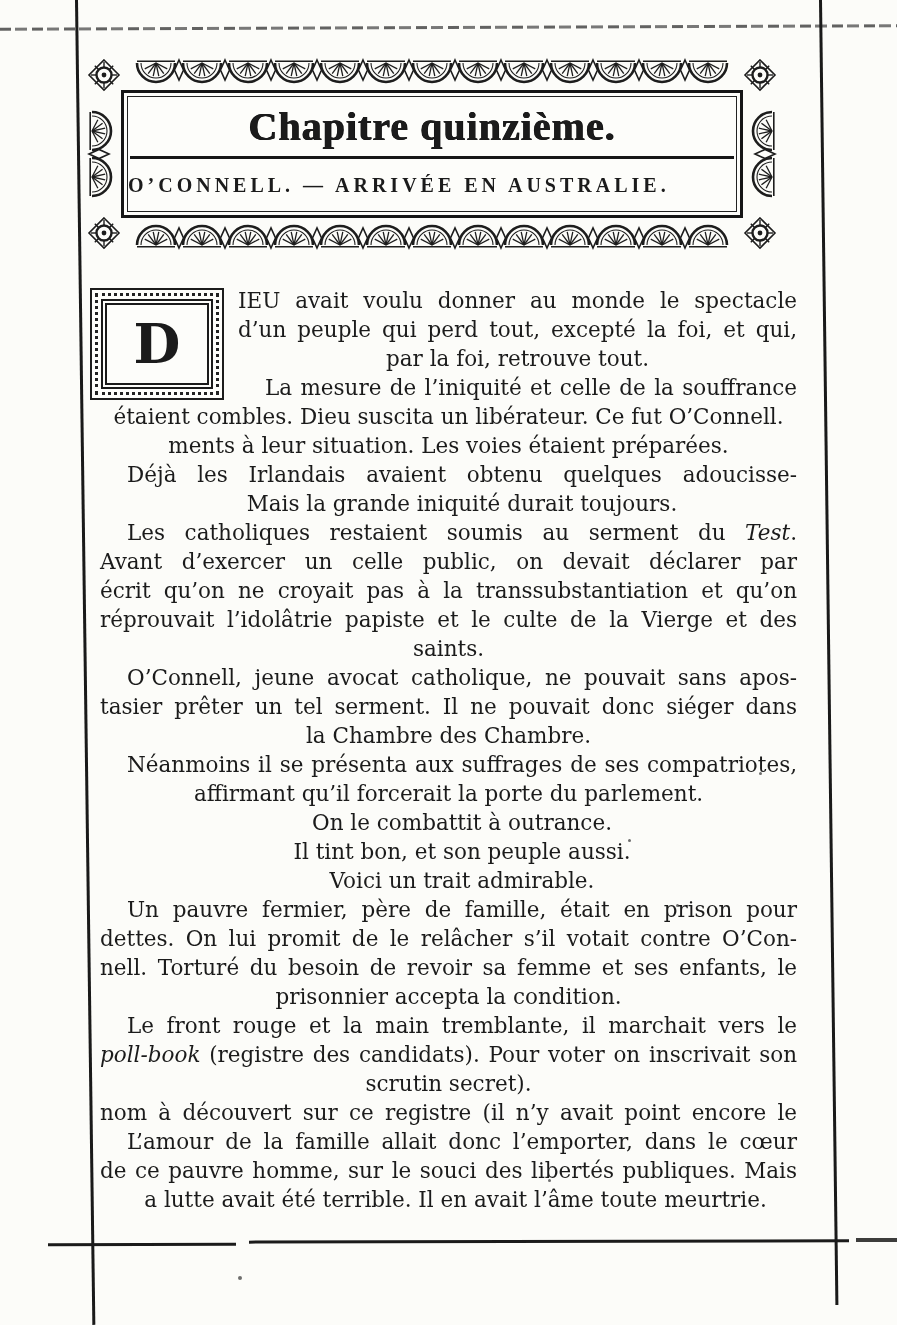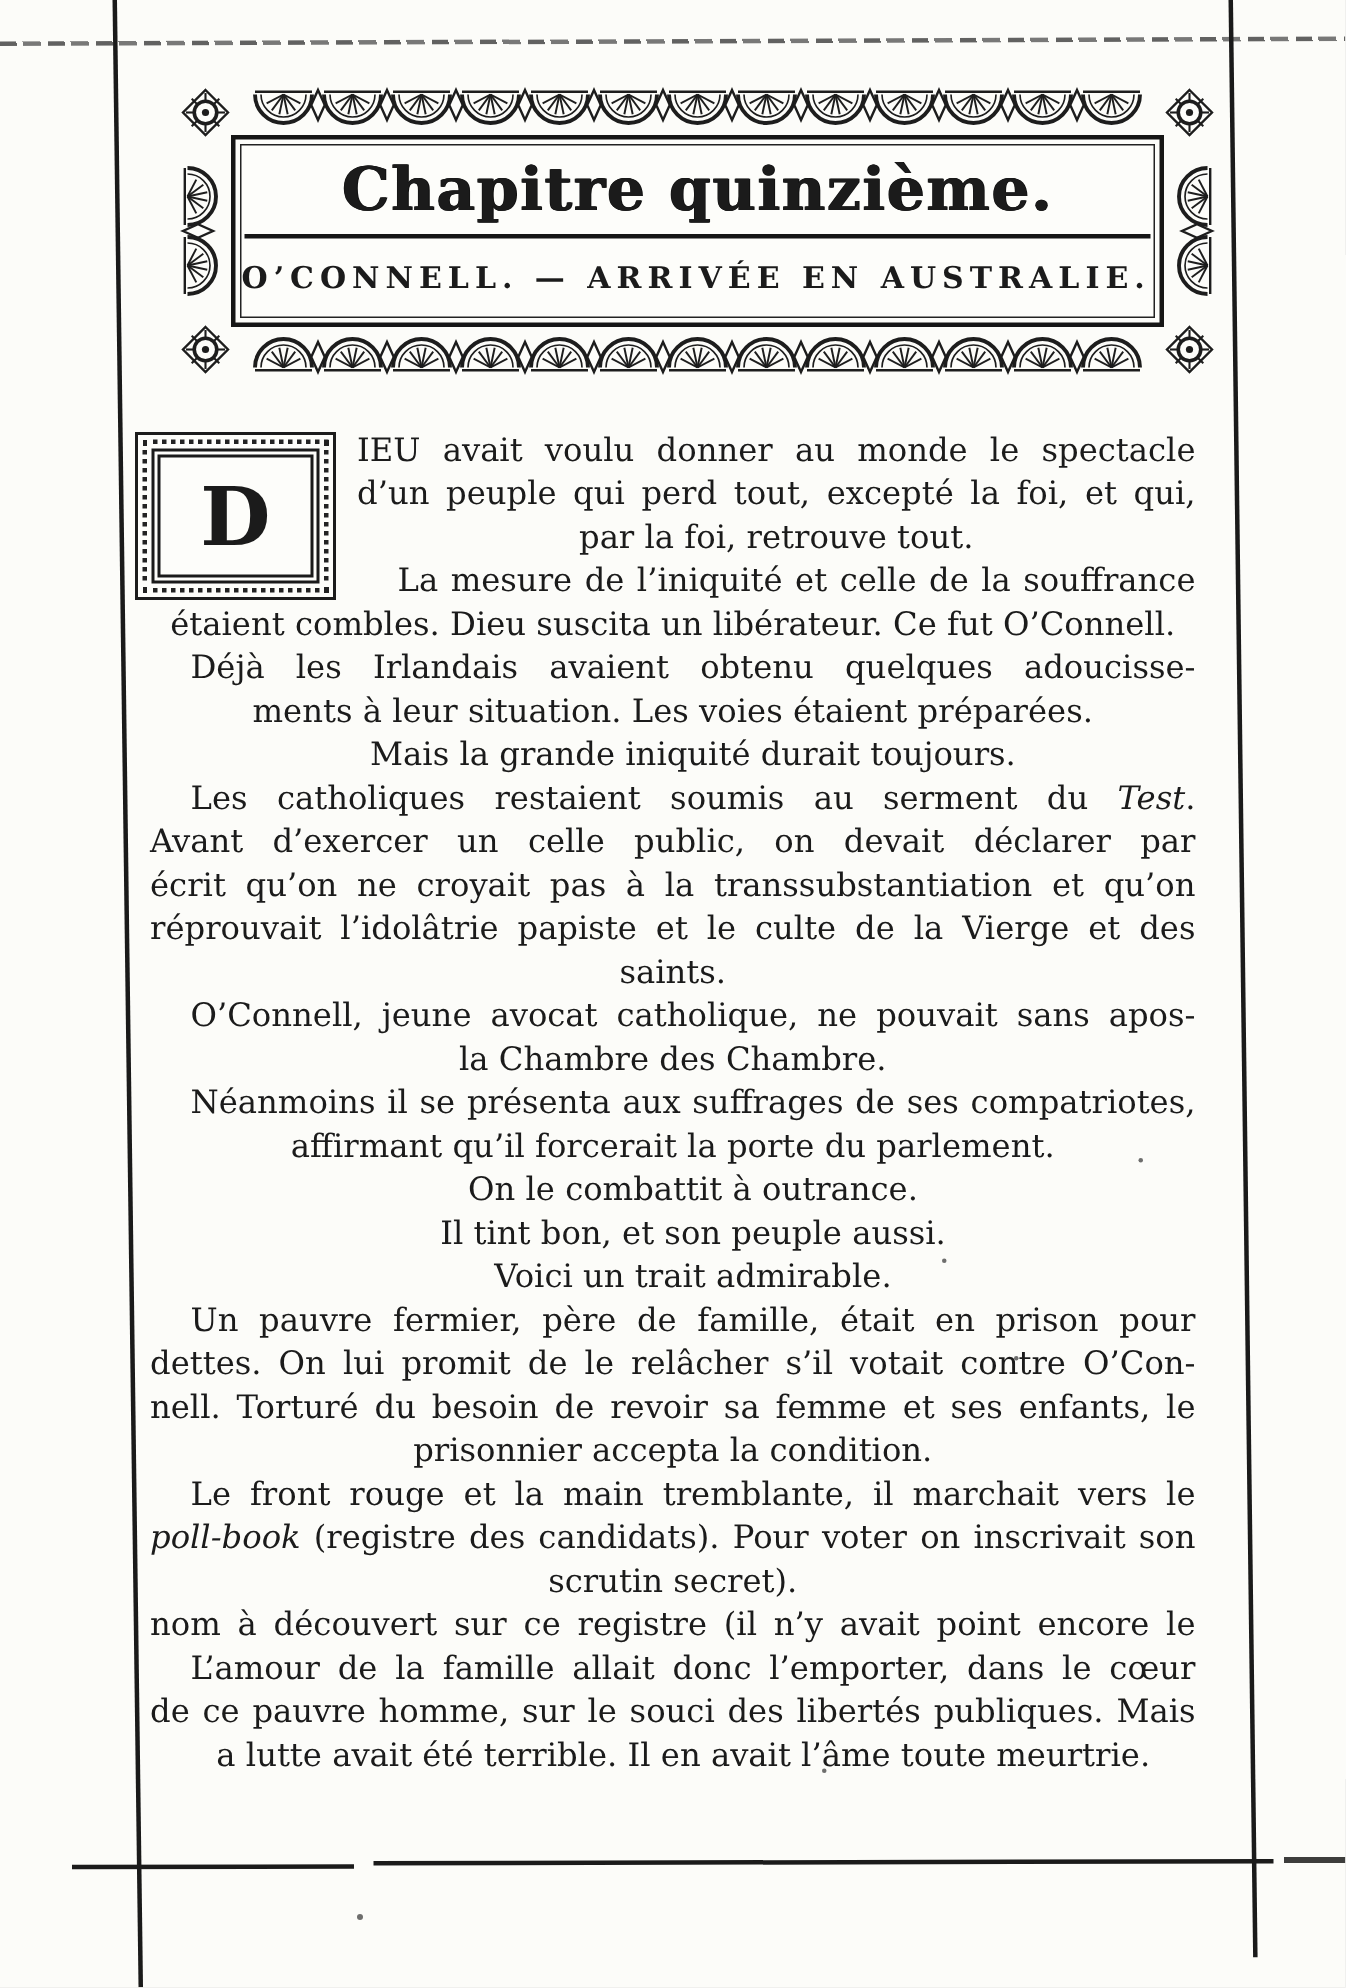--- a/index.html
+++ b/index.html
@@ -13,21 +13,21 @@
   .rough-top{position:absolute;left:0;top:26px;width:897px;height:3px;opacity:.8;
      transform:rotate(-0.22deg);
      background:repeating-linear-gradient(90deg,#3b3b3b 0 11px,transparent 11px 15px,#575757 15px 27px,transparent 27px 32px);}
   .brule{position:absolute;height:3px;background:#1b1b1b;}
   .brule.a{left:48px;top:1243px;width:188px;transform:rotate(-0.1deg);}
   .brule.b{left:249px;top:1240px;width:600px;transform:rotate(-0.12deg);}
   .brule.c{left:856px;top:1238px;width:41px;height:4px;opacity:.85;}
   .speck{position:absolute;background:#4a4a4a;border-radius:50%;opacity:.8;}
 
   
-  .frame{position:absolute;left:120px;top:58px;width:690px;height:192px;}
+  .frame{position:absolute;left:87px;top:58px;width:690px;height:192px;font-family:Liberation Serif, serif;}
   .frame svg{position:absolute;overflow:visible;}
   .hbox{position:absolute;left:34px;top:32px;width:622px;height:128px;
         border:3px solid #161616;box-sizing:border-box;background:#fdfdfa;}
   .hbox-inner{position:absolute;inset:3px;border:1px solid #222;display:flex;flex-direction:column;}
   .title-zone{flex:1.15;display:flex;align-items:center;justify-content:center;}
   .chapter-title{font-size:40px;font-weight:bold;letter-spacing:1px;
      text-shadow:0.6px 0 #111, -0.3px 0 #111;}
   .title-rule{height:3px;background:#161616;margin:0 2px;}
   .subtitle-zone{flex:1;display:flex;align-items:center;justify-content:flex-start;}
   .chapter-subtitle{font-size:20px;font-weight:bold;letter-spacing:4px;}
@@ -456,35 +456,36 @@
         <div class="para">
           <div class="line j"><span>IEU avait voulu donner au monde le spectacle</span></div>
           <div class="line j"><span>d’un peuple qui perd tout, excepté la foi, et qui,</span></div>
           <div class="line"><span>par la foi, retrouve tout.</span></div>
         </div>
         <div class="para">
           <div class="line j indp"><span>La mesure de l’iniquité et celle de la souffrance</span></div>
           <div class="line"><span>étaient combles. Dieu suscita un libérateur. Ce fut O’Connell.</span></div>
         </div>
         <div class="para">
+          <div class="line"><span>ments à leur situation. Les voies étaient préparées.</span></div>
           <div class="line j indp"><span>Déjà les Irlandais avaient obtenu quelques adoucisse-</span></div>
-          <div class="line"><span>ments à leur situation. Les voies étaient préparées.</span></div>
         </div>
         <div class="para">
           <div class="line indp"><span>Mais la grande iniquité durait toujours.</span></div>
         </div>
         <div class="para">
           <div class="line j indp"><span>Les catholiques restaient soumis au serment du </span><span class="it">Test</span><span>.</span></div>
           <div class="line j"><span>Avant d’exercer un celle public, on devait déclarer par</span></div>
           <div class="line j"><span>écrit qu’on ne croyait pas à la transsubstantiation et qu’on</span></div>
           <div class="line j"><span>réprouvait l’idolâtrie papiste et le culte de la Vierge et des</span></div>
           <div class="line"><span>saints.</span></div>
         </div>
         <div class="para">
           <div class="line j indp"><span>O’Connell, jeune avocat catholique, ne pouvait sans apos-</span></div>
+          <div class="line j"><span>tasier prêter un tel serment. Il ne pouvait donc  siéger dans</span></div>
           <div class="line"><span>la Chambre des Chambre.</span></div>
         </div>
         <div class="para">
           <div class="line j indp"><span>Néanmoins il se présenta aux suffrages de ses compatriotes,</span></div>
           <div class="line"><span>affirmant qu’il forcerait la porte du parlement.</span></div>
         </div>
         <div class="para">
           <div class="line indp"><span>On le combattit à outrance.</span></div>
         </div>
         <div class="para">

